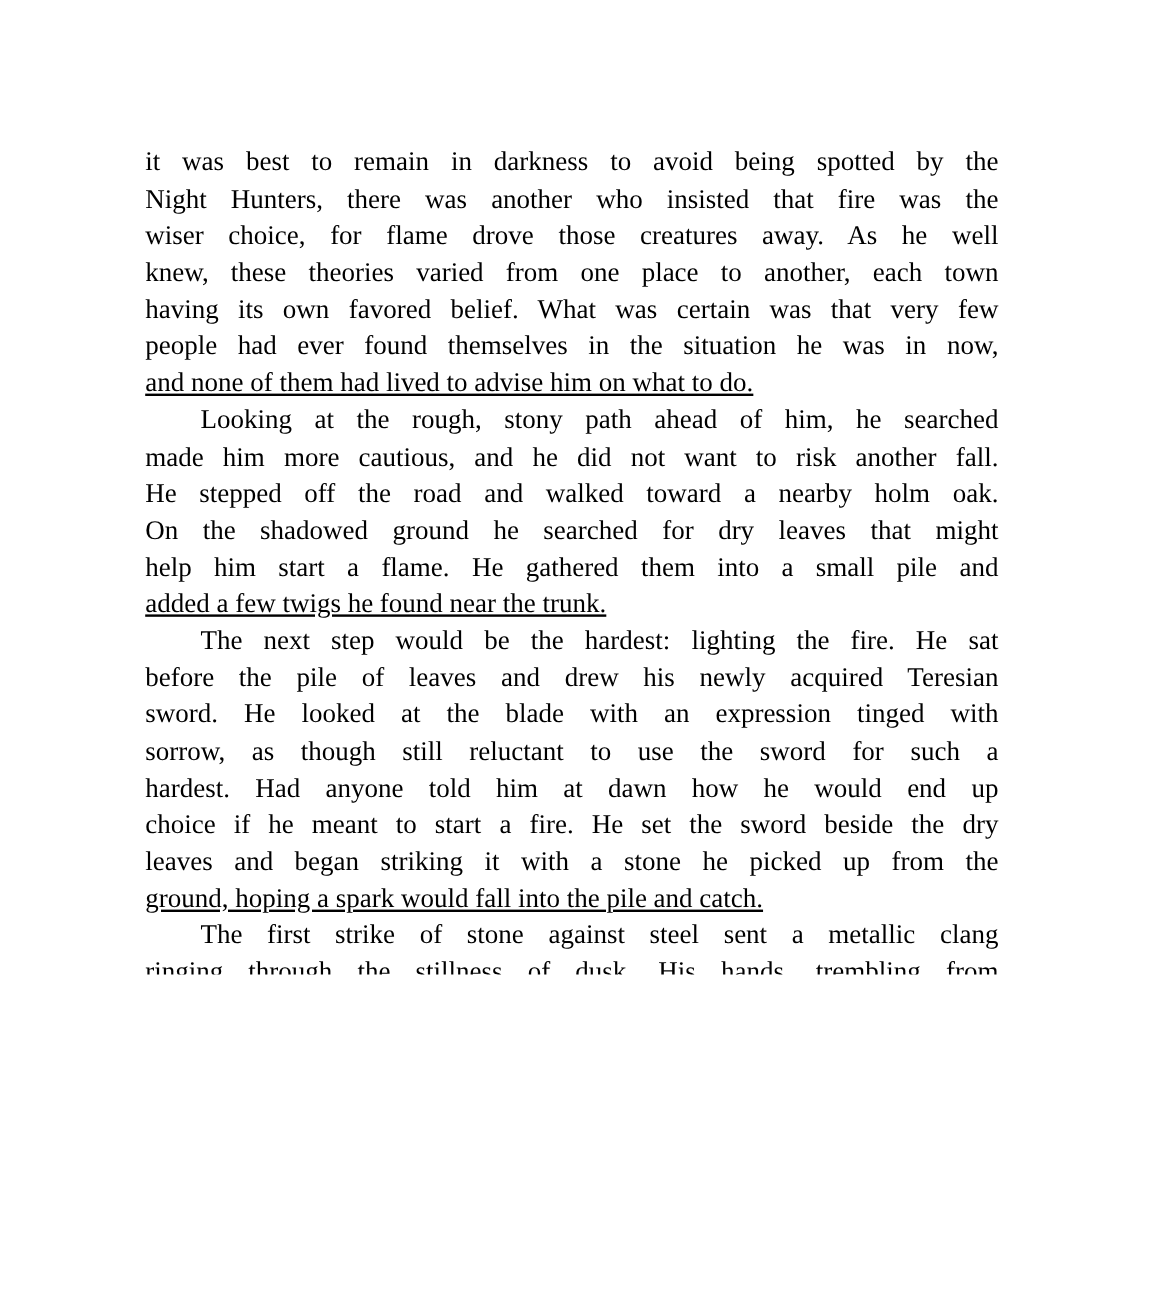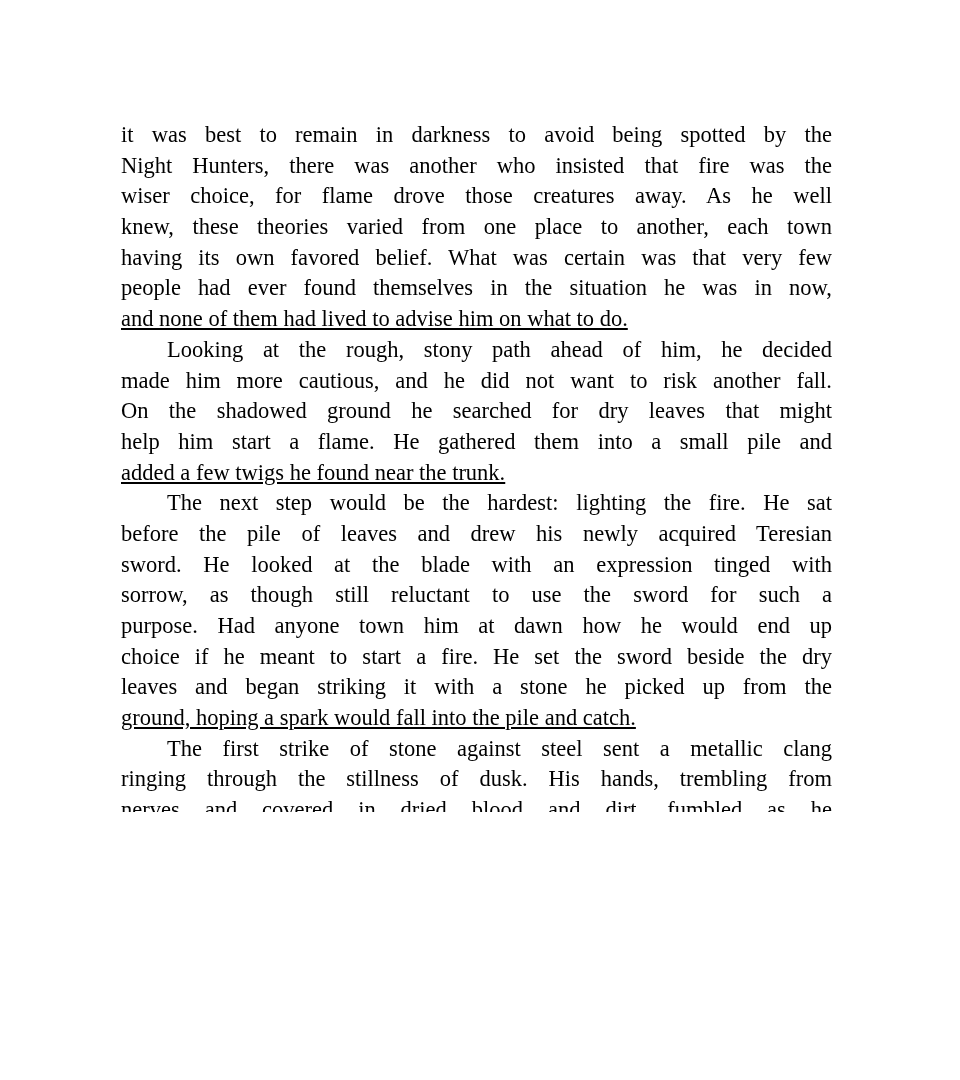--- a/index.html
+++ b/index.html
@@ -55,32 +55,33 @@
       <div class="paragraph">
         <div class="line">it was best to remain in darkness to avoid being spotted by the</div>
         <div class="line">Night Hunters, there was another who insisted that fire was the</div>
         <div class="line">wiser choice, for flame drove those creatures away. As he well</div>
         <div class="line">knew, these theories varied from one place to another, each town</div>
         <div class="line">having its own favored belief. What was certain was that very few</div>
         <div class="line">people had ever found themselves in the situation he was in now,</div>
         <div class="line last">and none of them had lived to advise him on what to do.</div>
       </div>
       <div class="paragraph">
-        <div class="line indent">Looking at the rough, stony path ahead of him, he decided</div>
+        <div class="line indent">Looking at the rough, stony path ahead of him, he searched</div>
         <div class="line">made him more cautious, and he did not want to risk another fall.</div>
+        <div class="line">He stepped off the road and walked toward a nearby holm oak.</div>
         <div class="line">On the shadowed ground he searched for dry leaves that might</div>
         <div class="line">help him start a flame. He gathered them into a small pile and</div>
         <div class="line last">added a few twigs he found near the trunk.</div>
       </div>
       <div class="paragraph">
         <div class="line indent">The next step would be the hardest: lighting the fire. He sat</div>
         <div class="line">before the pile of leaves and drew his newly acquired Teresian</div>
         <div class="line">sword. He looked at the blade with an expression tinged with</div>
         <div class="line">sorrow, as though still reluctant to use the sword for such a</div>
-        <div class="line">purpose. Had anyone town him at dawn how he would end up</div>
+        <div class="line">hardest. Had anyone told him at dawn how he would end up</div>
         <div class="line">choice if he meant to start a fire. He set the sword beside the dry</div>
         <div class="line">leaves and began striking it with a stone he picked up from the</div>
         <div class="line last">ground, hoping a spark would fall into the pile and catch.</div>
       </div>
       <div class="paragraph">
         <div class="line indent">The first strike of stone against steel sent a metallic clang</div>
         <div class="line">ringing through the stillness of dusk. His hands, trembling from</div>
         <div class="line">nerves and covered in dried blood and dirt, fumbled as he</div>
       </div>
     </div>

